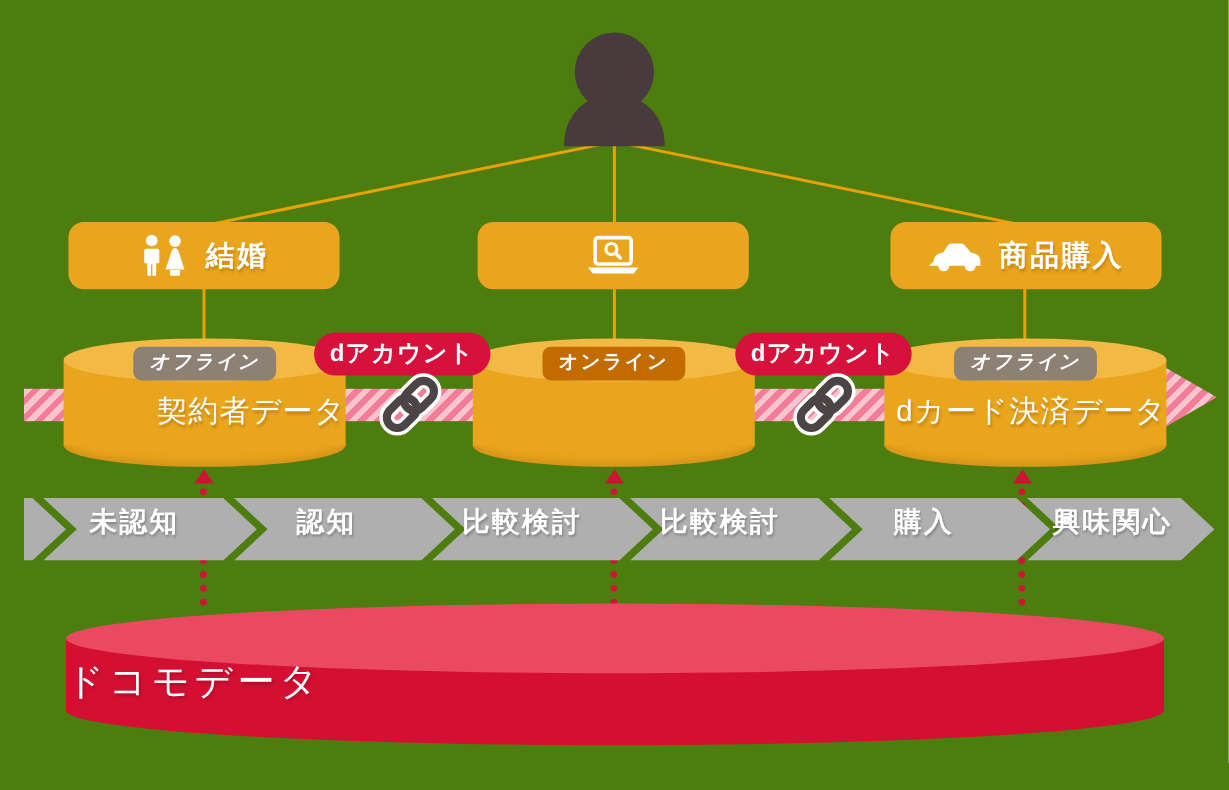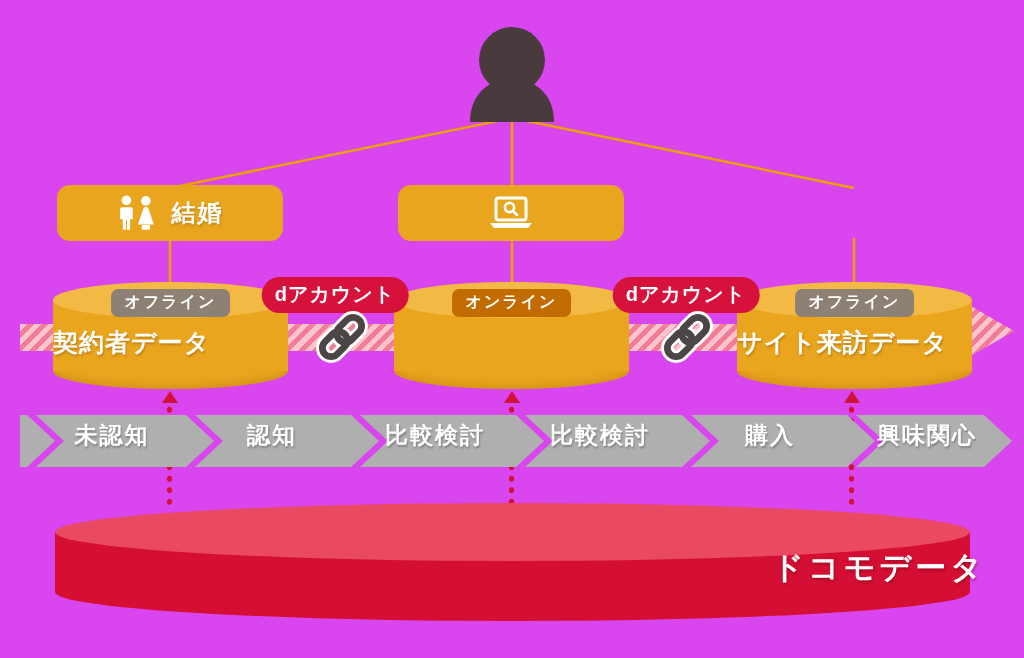--- a/index.html
+++ b/index.html
@@ -1,17 +1,17 @@
 <!DOCTYPE html>
 <html><head>
 <meta charset="utf-8">
 <style>
   html,body{margin:0;padding:0;background:#fff;}
   body{font-family:"Liberation Sans","DejaVu Sans",sans-serif;}
-  .canvas{position:relative;width:1024px;height:658px;background:#d946ef;overflow:hidden;}
+  .canvas{position:relative;width:1024px;height:658px;background:#4d7c0f;overflow:hidden;}
 
   
   .connector-svg{position:absolute;left:0;top:0;z-index:1;}
 
   
   .person{position:absolute;left:468px;top:26px;z-index:8;}
 
   
   .tbox{position:absolute;top:185px;width:226px;height:56px;background:#E9A51E;border-radius:13px;
         display:flex;align-items:center;justify-content:center;gap:13px;z-index:8;}
@@ -27,24 +27,24 @@
         clip-path:polygon(0 0,100% 50%,0 100%);}
 
   
   .cyl{position:absolute;top:282px;width:235px;height:107px;z-index:5;}
   .cyl .top{position:absolute;left:0;top:0;width:100%;height:36px;border-radius:50%;background:#F2BA45;z-index:2;}
   .cyl .mid{position:absolute;left:0;top:18px;width:100%;height:71px;background:#E9A51E;z-index:1;}
   .cyl .bot{position:absolute;left:0;top:71px;width:100%;height:36px;border-radius:50%;background:#E9A51E;z-index:0;
         box-shadow:inset 0 -4px 6px rgba(160,100,0,.25);}
   .cyl .badge{position:absolute;left:50%;top:7px;transform:translateX(-50%);z-index:3;
         color:#fff;font-size:16px;font-weight:bold;letter-spacing:2px;padding:3px 14px 4px;border-radius:7px;white-space:nowrap;}
-  .badge.offline{background:#8C8174;}
+  .badge.offline{background:#8C8174;font-style:italic;}
   .badge.online{background:#C26B00;}
-  .cyl .clabel{position:absolute;left:0;top:44px;width:100%;text-align:left;z-index:3;
-        color:#fff;font-size:25px;font-weight:bold;letter-spacing:1px;
+  .cyl .clabel{position:absolute;left:0;top:44px;width:100%;text-align:right;z-index:3;
+        color:#fff;font-size:25px;font-weight:normal;letter-spacing:1px;
         text-shadow:1px 2px 2px rgba(120,70,0,.35);white-space:nowrap;}
 
   
   .dacct{position:absolute;top:277px;transform:translateX(-50%);z-index:7;
         background:#D5113C;color:#fff;font-size:20px;font-weight:bold;letter-spacing:1px;
         padding:4px 13px 5px;border-radius:999px;white-space:nowrap;}
   .linkicon{position:absolute;z-index:7;}
 
   
   .chevrons{position:absolute;left:0;top:415px;width:1024px;height:40px;z-index:4;}
@@ -58,23 +58,23 @@
         background-image:radial-gradient(circle,#CF1236 2.6px,rgba(0,0,0,0) 3.1px);
         background-size:7px 11.5px;background-repeat:repeat-y;background-position:center top;}
   .dottip{position:absolute;top:391px;width:0;height:0;z-index:3;
         border-left:8px solid transparent;border-right:8px solid transparent;border-bottom:12px solid #CF1236;}
 
   
   .base-cyl{position:absolute;left:55px;top:503px;width:915px;height:118px;z-index:5;}
   .base-cyl .top{position:absolute;left:0;top:0;width:100%;height:58px;border-radius:50%;background:#E94A62;z-index:2;}
   .base-cyl .mid{position:absolute;left:0;top:29px;width:100%;height:60px;background:#D50F34;z-index:1;}
   .base-cyl .bot{position:absolute;left:0;top:60px;width:100%;height:58px;border-radius:50%;background:#D50F34;z-index:0;}
-  .base-cyl .blabel{position:absolute;left:0;top:44px;width:100%;text-align:right;z-index:3;
-        color:#fff;font-size:31px;font-weight:bold;letter-spacing:4px;
-        text-shadow:1px 2px 3px rgba(100,0,10,.40);padding-left:16px;}
+  .base-cyl .blabel{position:absolute;left:0;top:44px;width:100%;text-align:left;z-index:3;
+        color:#fff;font-size:31px;font-weight:normal;letter-spacing:4px;
+        text-shadow:1px 2px 3px rgba(100,0,10,.40);}
 </style>
 </head>
 <body>
 
 <div class="canvas">
 
   <svg class="connector-svg" width="1024" height="658">
     <g stroke="#E8A206" stroke-width="2.5" fill="none">
       <line x1="512" y1="118" x2="170" y2="188"></line>
       <line x1="512" y1="118" x2="512" y2="188"></line>
@@ -108,20 +108,28 @@
 
   <div class="tbox" style="left:398px">
     <svg width="46" height="34" viewBox="0 0 46 34">
       <rect x="8" y="2" width="30" height="22" rx="2.5" fill="none" stroke="#fff" stroke-width="3"></rect>
       <circle cx="21.5" cy="11.5" r="4.6" fill="none" stroke="#fff" stroke-width="2.6"></circle>
       <line x1="25" y1="15" x2="29" y2="19" stroke="#fff" stroke-width="2.8" stroke-linecap="round"></line>
       <path d="M2 27 h42 l-4 5 H6 Z" fill="#fff"></path>
     </svg>
   </div>
 
+  <div class="tbox" style="left:742px">
+    <svg width="46" height="27" viewBox="0 0 46 27">
+      <path d="M4 18 q0-6.5 8-7.5 l3.5-5.5 q1.2-2 4-2 h7 q2.8 0 4 2 l4.5 5.5 q8 1 8 7.5 v3.5 h-43 z" fill="#fff"></path>
+      <circle cx="12.5" cy="21.5" r="4.6" fill="#fff"></circle>
+      <circle cx="34.5" cy="21.5" r="4.6" fill="#fff"></circle>
+    </svg>
+    <span class="tlabel">商品購入</span>
+  </div>
 
   <div class="cyl" style="left:53px">
     <div class="bot"></div>
     <div class="mid"></div>
     <div class="top"></div>
     <span class="badge offline">オフライン</span>
     <div class="clabel">契約者データ</div>
   </div>
 
   <div class="cyl" style="left:394px">
@@ -129,21 +137,21 @@
     <div class="mid"></div>
     <div class="top"></div>
     <span class="badge online">オンライン</span>
   </div>
 
   <div class="cyl" style="left:737px">
     <div class="bot"></div>
     <div class="mid"></div>
     <div class="top"></div>
     <span class="badge offline">オフライン</span>
-    <div class="clabel">サイト来訪データ</div>
+    <div class="clabel">dカード決済データ</div>
   </div>
 
   <span class="dacct" style="left:335px">dアカウント</span>
   <span class="dacct" style="left:686px">dアカウント</span>
 
   <svg class="linkicon" style="left:313px;top:308px" width="58" height="58" viewBox="0 0 60 60">
     <g transform="rotate(-45 30 30)" fill="none">
       <rect x="5" y="21" width="29" height="18" rx="9" stroke="#fff" stroke-width="13"></rect>
       <rect x="26" y="21" width="29" height="18" rx="9" stroke="#fff" stroke-width="13"></rect>
       <rect x="5" y="21" width="29" height="18" rx="9" stroke="#4B4546" stroke-width="7"></rect>

